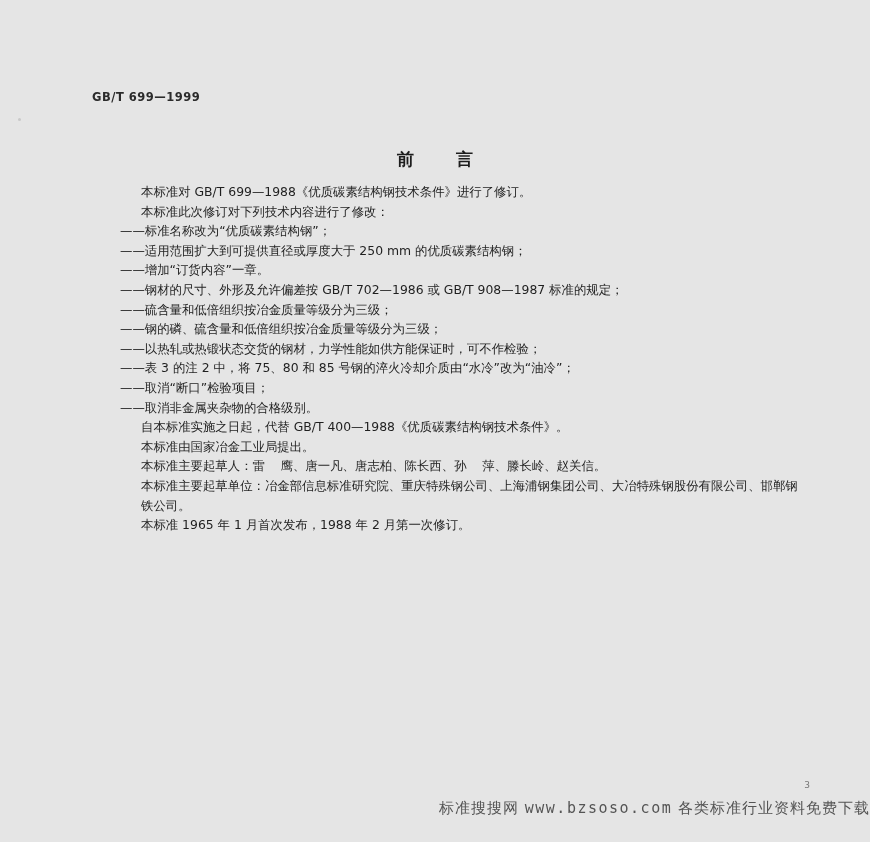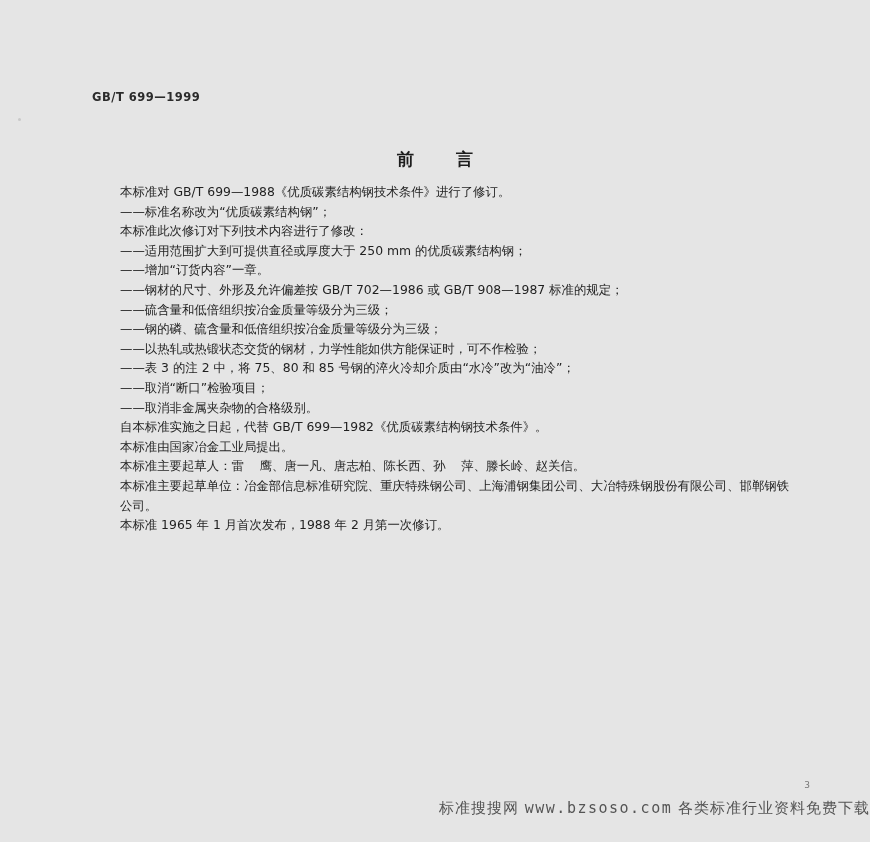--- a/index.html
+++ b/index.html
@@ -62,20 +62,21 @@
     line-height: 19.6px;
     font-family: "DejaVu Sans", sans-serif;
   }
   .para {
     margin: 0 0 0 0;
     white-space: pre-wrap;
     text-align: left;
   }
   .para.indent {
     text-indent: 0;
+    margin-left: 21px;
   }
   .para.hang {
     padding-left: 0;
   }
   .footer {
     position: absolute;
     left: 0;
     right: 0;
     bottom: 24px;
     text-align: right;
@@ -103,32 +104,32 @@
 <div class="page">
 
   <div class="speckle"></div>
 
   <div class="std-no">GB/T 699—1999</div>
 
   <div class="doc-title">前    言</div>
 
   <div class="body-block">
     <p class="para indent">本标准对 GB/T 699—1988《优质碳素结构钢技术条件》进行了修订。</p>
+    <p class="para indent">本标准此次修订对下列技术内容进行了修改：</p>
     <p class="para hang">——标准名称改为“优质碳素结构钢”；</p>
-    <p class="para indent">本标准此次修订对下列技术内容进行了修改：</p>
     <p class="para hang">——适用范围扩大到可提供直径或厚度大于 250 mm 的优质碳素结构钢；</p>
     <p class="para hang">——增加“订货内容”一章。</p>
     <p class="para hang">——钢材的尺寸、外形及允许偏差按 GB/T 702—1986 或 GB/T 908—1987 标准的规定；</p>
     <p class="para hang">——硫含量和低倍组织按冶金质量等级分为三级；</p>
     <p class="para hang">——钢的磷、硫含量和低倍组织按冶金质量等级分为三级；</p>
     <p class="para hang">——以热轧或热锻状态交货的钢材，力学性能如供方能保证时，可不作检验；</p>
     <p class="para hang">——表 3 的注 2 中，将 75、80 和 85 号钢的淬火冷却介质由“水冷”改为“油冷”；</p>
     <p class="para hang">——取消“断口”检验项目；</p>
     <p class="para hang">——取消非金属夹杂物的合格级别。</p>
-    <p class="para indent">自本标准实施之日起，代替 GB/T 699—1982《优质碳素结构钢技术条件》。</p>
+    <p class="para indent">自本标准实施之日起，代替 GB/T 400—1988《优质碳素结构钢技术条件》。</p>
     <p class="para indent">本标准由国家冶金工业局提出。</p>
     <p class="para indent">本标准主要起草人：雷    鹰、唐一凡、唐志柏、陈长西、孙    萍、滕长岭、赵关信。</p>
     <p class="para indent">本标准主要起草单位：冶金部信息标准研究院、重庆特殊钢公司、上海浦钢集团公司、大冶特殊钢股份有限公司、邯郸钢铁公司。</p>
     <p class="para indent">本标准 1965 年 1 月首次发布，1988 年 2 月第一次修订。</p>
   </div>
 
   <div class="page-num">3</div>
 
   <div class="footer">
     <span>标准搜搜网</span>

